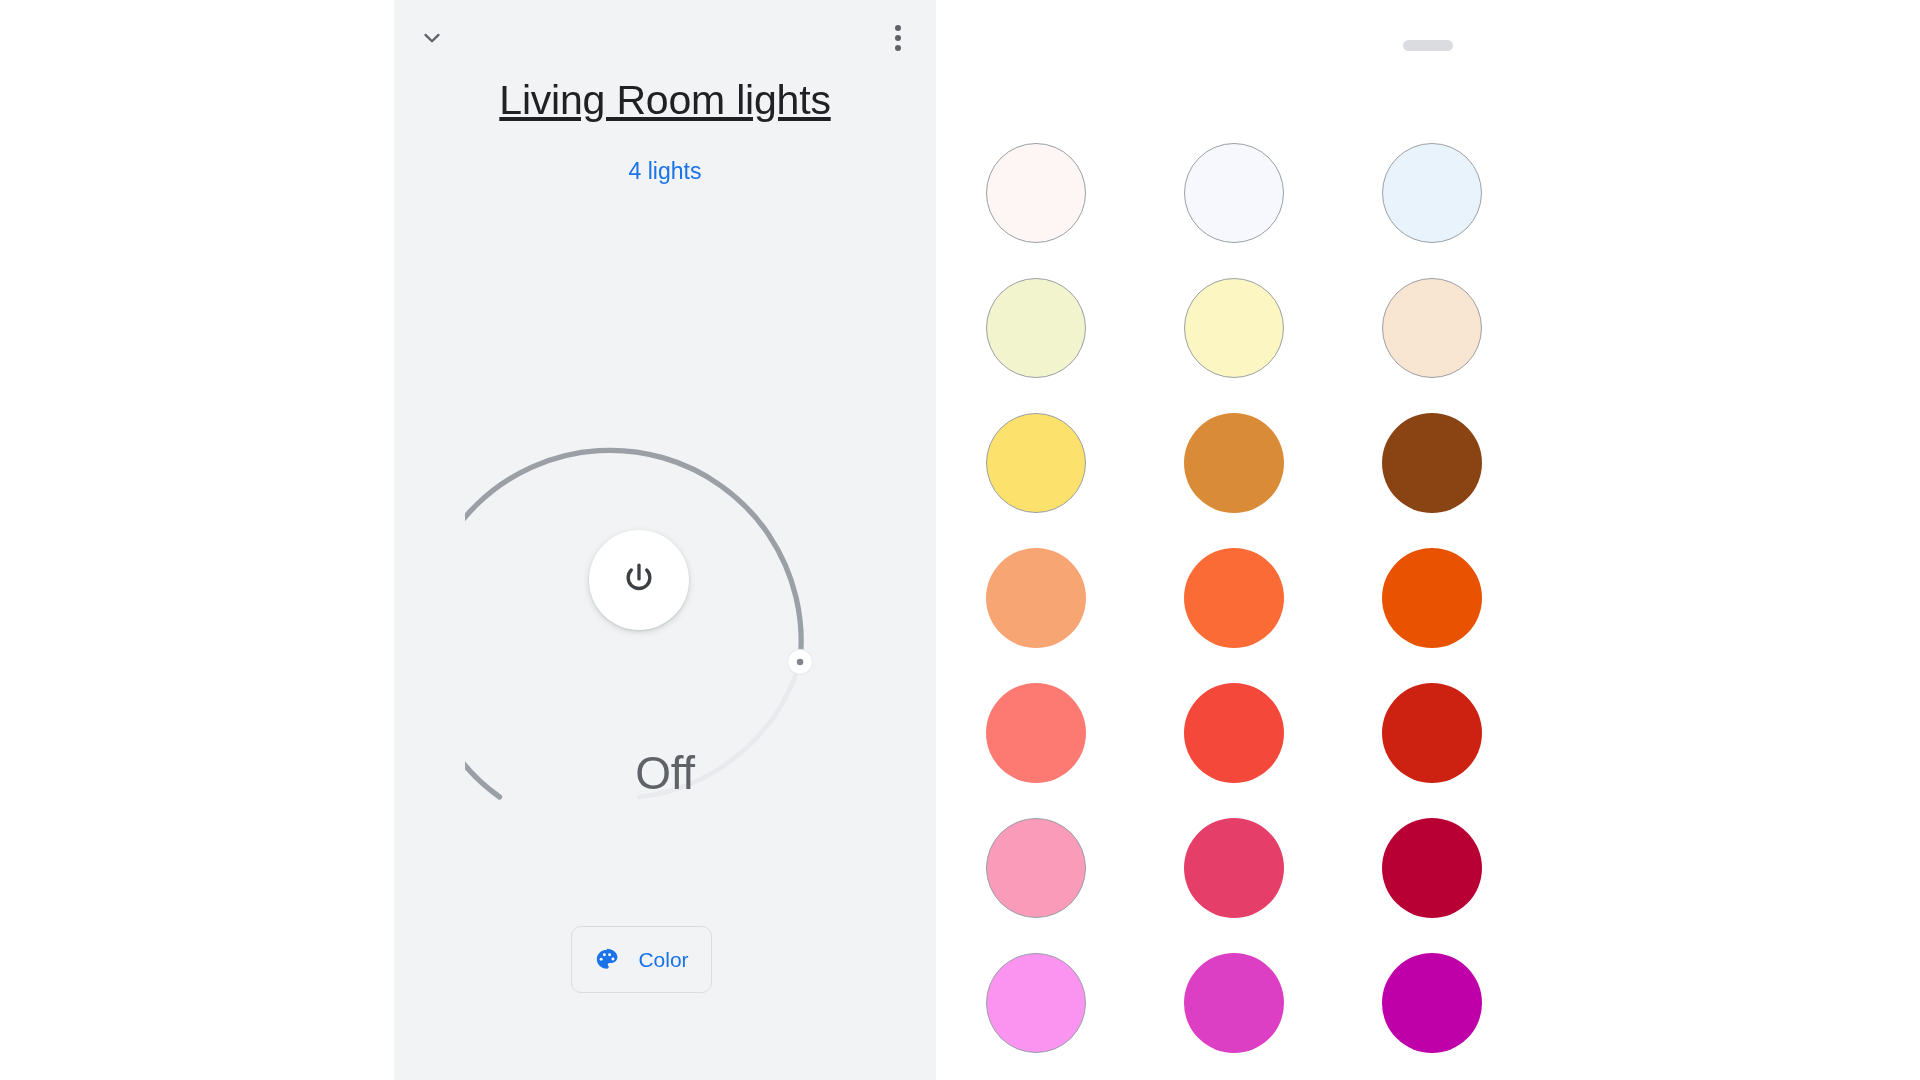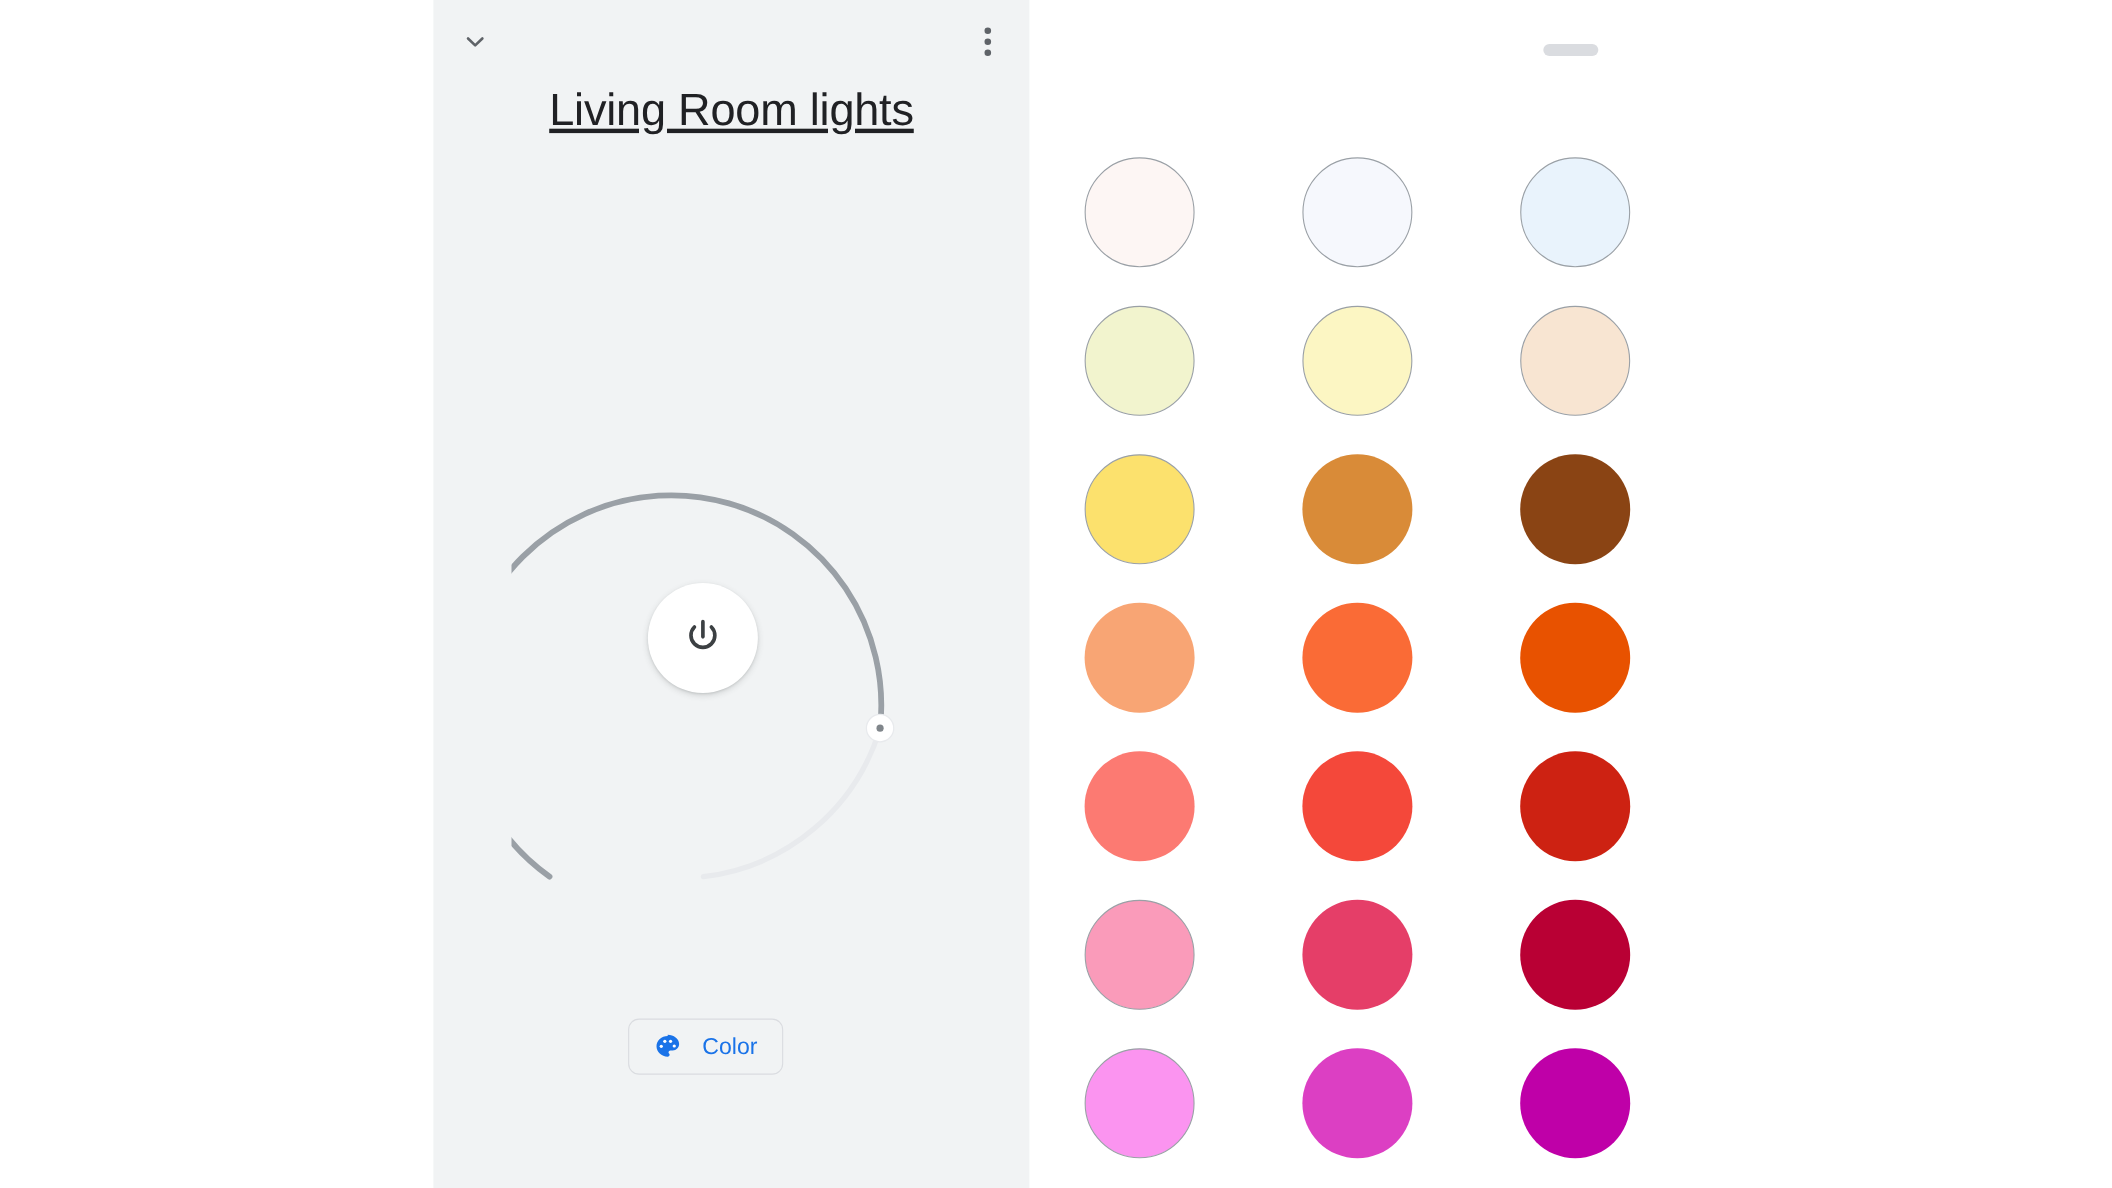--- a/index.html
+++ b/index.html
@@ -129,21 +129,21 @@
     line-height: 56px;
     letter-spacing: -0.3px;
   }
 
   
   #color-chip {
     position: absolute;
     left: 177px;   
     top: 926px;
     width: 141px;
-    height: 51px;
+    height: 67px;
     border-radius: 10px;
     border: 1px solid #dadce0;
     background: #f1f3f4;
     display: flex;
     align-items: center;
     justify-content: center;
     gap: 18px;
     cursor: pointer;
     box-sizing: border-box;
   }
@@ -224,20 +224,21 @@
     <div class="topbar-btn" id="overflow-btn">
       <span class="dot-stack">
         <i></i>
           <i></i>
           <i></i>
       </span>
     </div>
 
     <div id="device-title">Living Room lights</div>
 
+    <div id="device-subtitle">4 lights</div>
 
     <div id="dial-wrap">
       <svg id="dial-svg" viewBox="0 0 400 400">
 
         <path d="M 341.42 258.58 A 200 200 0 0 1 173.21 400" transform="translate(0,0)" fill="none" stroke="#e8eaed" stroke-width="5" stroke-linecap="round" style="transform-origin:200px 200px; transform: scale(0.955);"></path>
 
         <path d="M 26.79 400 A 200 200 0 1 1 341.42 258.58" fill="none" stroke="#9aa0a6" stroke-width="5.5" stroke-linecap="round" style="transform-origin:200px 200px; transform: scale(0.955);"></path>
 
         <g style="transform-origin:200px 200px; transform: scale(0.955);">
           <circle cx="341.42" cy="258.58" r="13" fill="#ffffff" stroke="#e8eaed" stroke-width="1.2"></circle>
@@ -246,20 +247,21 @@
       </svg>
 
       <div id="power-button">
         <svg width="42" height="42" viewBox="0 0 24 24">
           <path d="M12 3.5 L12 11.4" fill="none" stroke="#3c4043" stroke-width="1.9" stroke-linecap="round"></path>
           <path d="M7.6 6.3 A 6.2 6.2 0 1 0 16.4 6.3" fill="none" stroke="#3c4043" stroke-width="1.9" stroke-linecap="round"></path>
         </svg>
       </div>
     </div>
 
+    <div id="state-label">Off</div>
 
     <div id="color-chip">
       <svg width="26" height="26" viewBox="0 0 24 24">
         <path d="M12 2.6c-5.2 0-9.4 3.9-9.4 8.7 0 4.8 4.2 8.7 9.4 8.7.9 0 1.6-.7 1.6-1.6 0-.4-.2-.8-.5-1.1-.3-.3-.4-.6-.4-1 0-.9.7-1.6 1.6-1.6h1.9c3 0 5.4-2.4 5.4-5.4 0-4.3-4.6-7.7-9.6-7.7z" fill="#1a73e8"></path>
         <circle cx="6.6" cy="11.3" r="1.35" fill="#ffffff"></circle>
         <circle cx="9.6" cy="7.1" r="1.35" fill="#ffffff"></circle>
         <circle cx="14.4" cy="7.1" r="1.35" fill="#ffffff"></circle>
         <circle cx="17.5" cy="11.0" r="1.35" fill="#ffffff"></circle>
       </svg>
       <span class="chip-label">Color</span>

